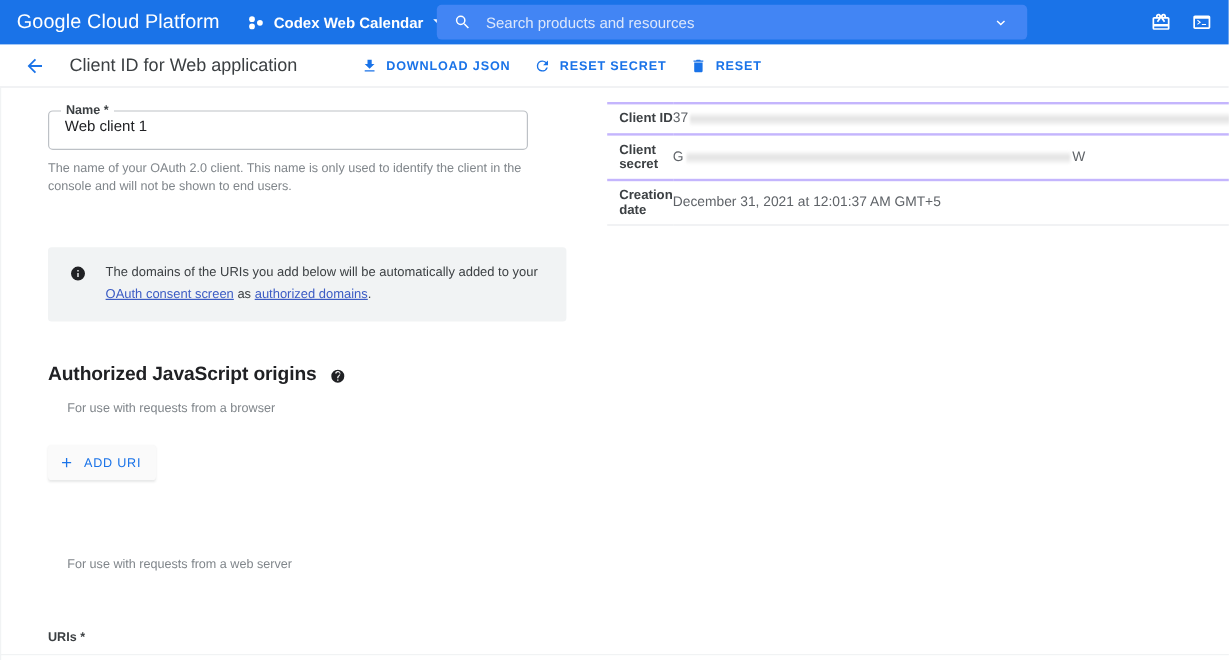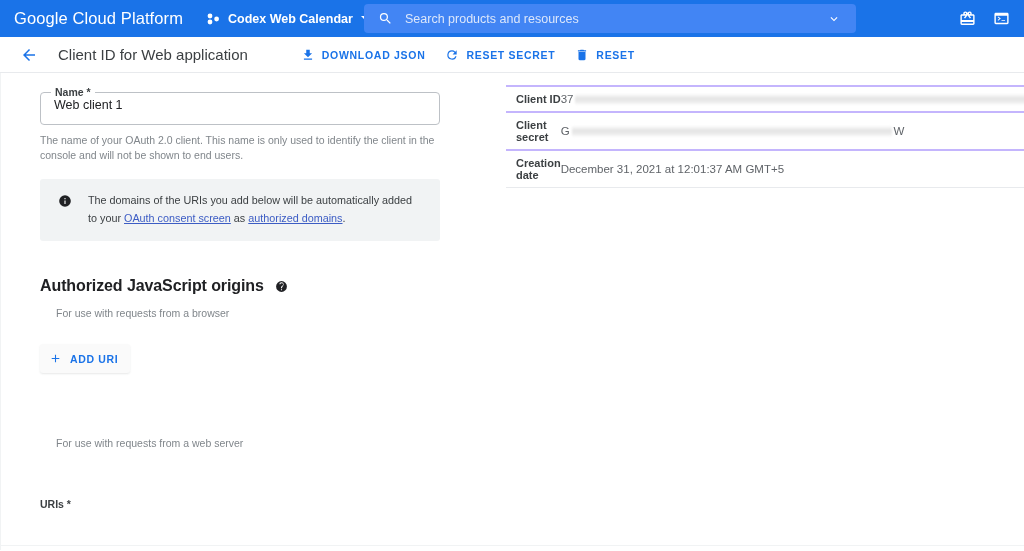--- a/index.html
+++ b/index.html
@@ -90,41 +90,41 @@
     border:0; outline:0; background:transparent;
     padding:0 14px 2px 14px; font-size:12.5px; color:#202124;
     font-family:"Liberation Sans", sans-serif;
   }
   .helper {
     width:400px; margin-top:8px; font-size:10.5px; line-height:1.45; color:#80868b;
   }
 
   
   .banner {
-    width:400px; margin-top:16px; background:#f1f3f4; border-radius:3px;
+    width:432px; margin-top:43px; background:#f1f3f4; border-radius:3px;
     display:flex; gap:16px; padding:13px 16px 14px 18px;
   }
   .banner-icon { flex:0 0 auto; margin-top:2px; }
   .banner-text { font-size:10.8px; line-height:1.62; color:#3c4043; }
   .banner-text a { color:#3c5cc4; text-decoration:underline; }
 
   
   .sec-title {
     display:flex; align-items:center; gap:11px;
     font-size:16px; font-weight:bold; color:#202124; letter-spacing:-.1px;
   }
   .sec-sub { font-size:10.5px; color:#80868b; margin-top:12px;margin-left:16px; }
   .sec1 { margin-top:36px; }
   .sec2 { margin-top:64px; }
 
   .addbtn {
     display:inline-flex; align-items:center; gap:8px;
     background:#fafafa; border:0; border-radius:3px;
     padding:8px 12px 8px 9px; cursor:pointer;
-    color:#1a73e8; font-size:10.5px; font-weight:bold; letter-spacing:.65px;
+    color:#1a73e8; font-size:10.5px; font-weight:normal; letter-spacing:.65px;
     font-family:"Liberation Sans", sans-serif;
     box-shadow:0 1px 2px rgba(60,64,67,.12);
   }
   .addbtn-wrap1 { margin-top:25px; }
 
   .uri-label { font-size:10.5px; font-weight:bold; color:#3c4043; margin-top:49px; }
 
   
   .itable { width:100%; border-collapse:collapse; }
   .itable td {

